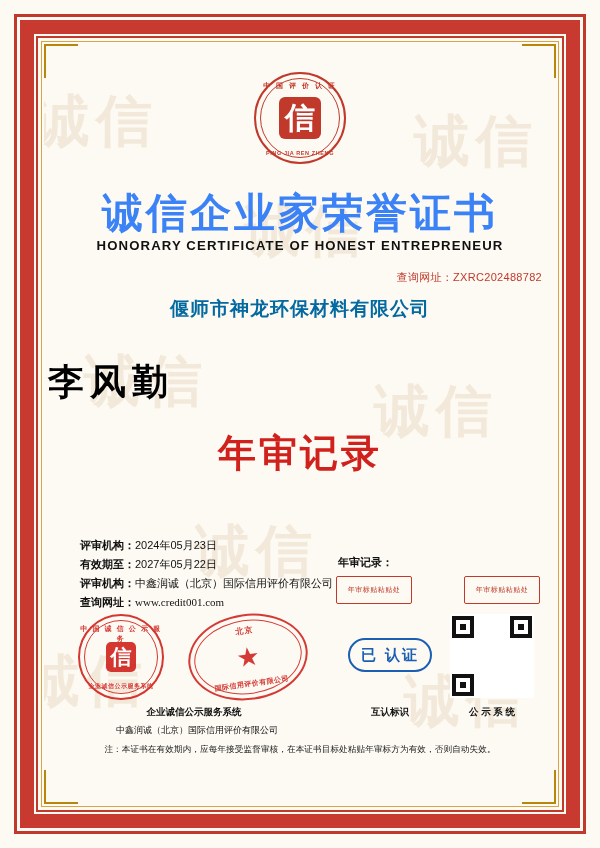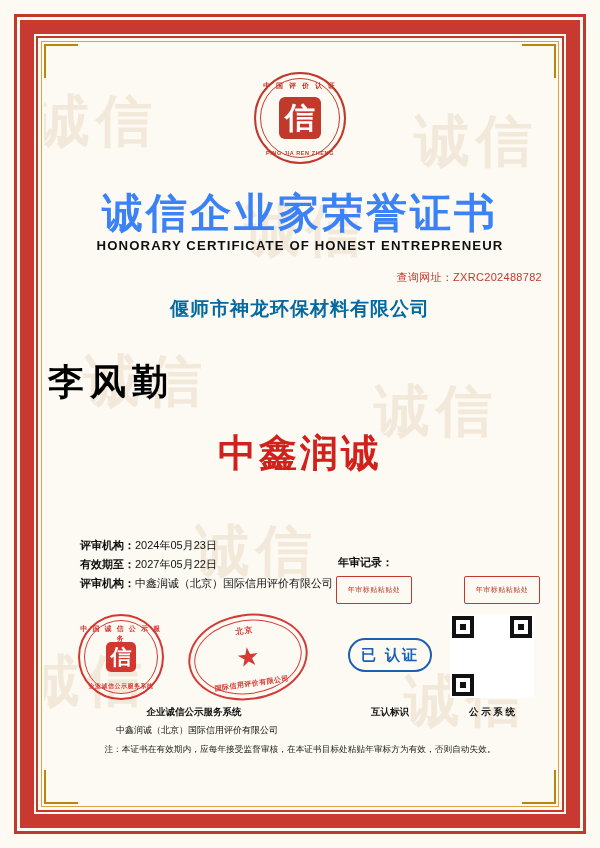--- a/index.html
+++ b/index.html
@@ -428,31 +428,34 @@
     <div class="title-cn">诚信企业家荣誉证书</div>
     <div class="title-en">HONORARY CERTIFICATE OF HONEST ENTREPRENEUR</div>
 
     <div class="credit-no">
       <span>查询网址：</span><span>ZXRC202488782</span>
     </div>
 
     <div class="company">偃师市神龙环保材料有限公司</div>
 
     <div class="person-name">李风勤</div>
-    <div class="award-title">中鑫润诚</div>
+    <div class="award-title">年审记录</div>
 
     <div class="info">
       <div class="row">
         <span class="label">评审机构：</span><span class="val">2024年05月23日</span>
       </div>
       <div class="row">
         <span class="label">有效期至：</span><span class="val">2027年05月22日</span>
       </div>
       <div class="row">
         <span class="label">评审机构：</span><span class="val">中鑫润诚（北京）国际信用评价有限公司</span>
+      </div>
+      <div class="row">
+        <span class="label">查询网址：</span><span class="val url">www.credit001.com</span>
       </div>
     </div>
 
     <div class="annual">年审记录：</div>
     <div class="stamp-boxes">
       <div class="stamp-box">年审标贴粘贴处</div>
       <div class="stamp-box">年审标贴粘贴处</div>
     </div>
 
     <div class="bottom">

